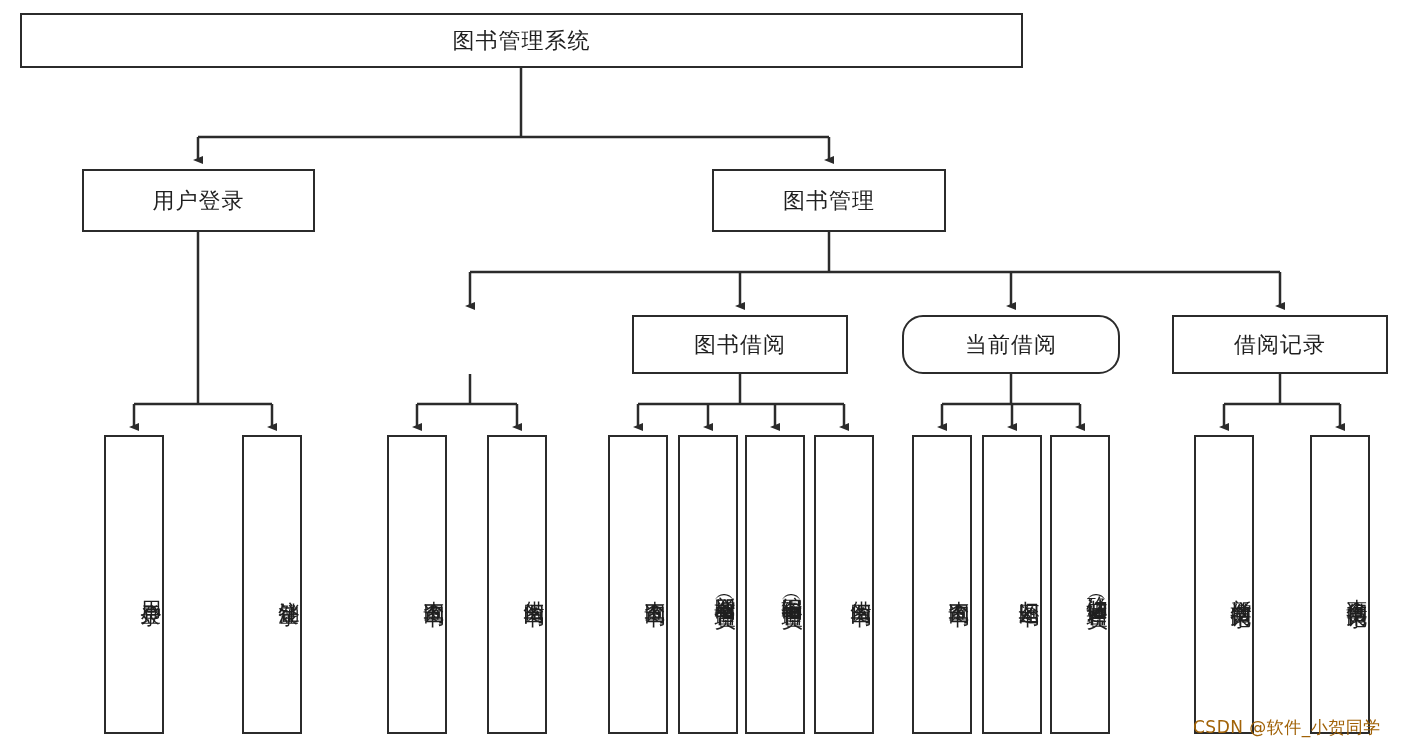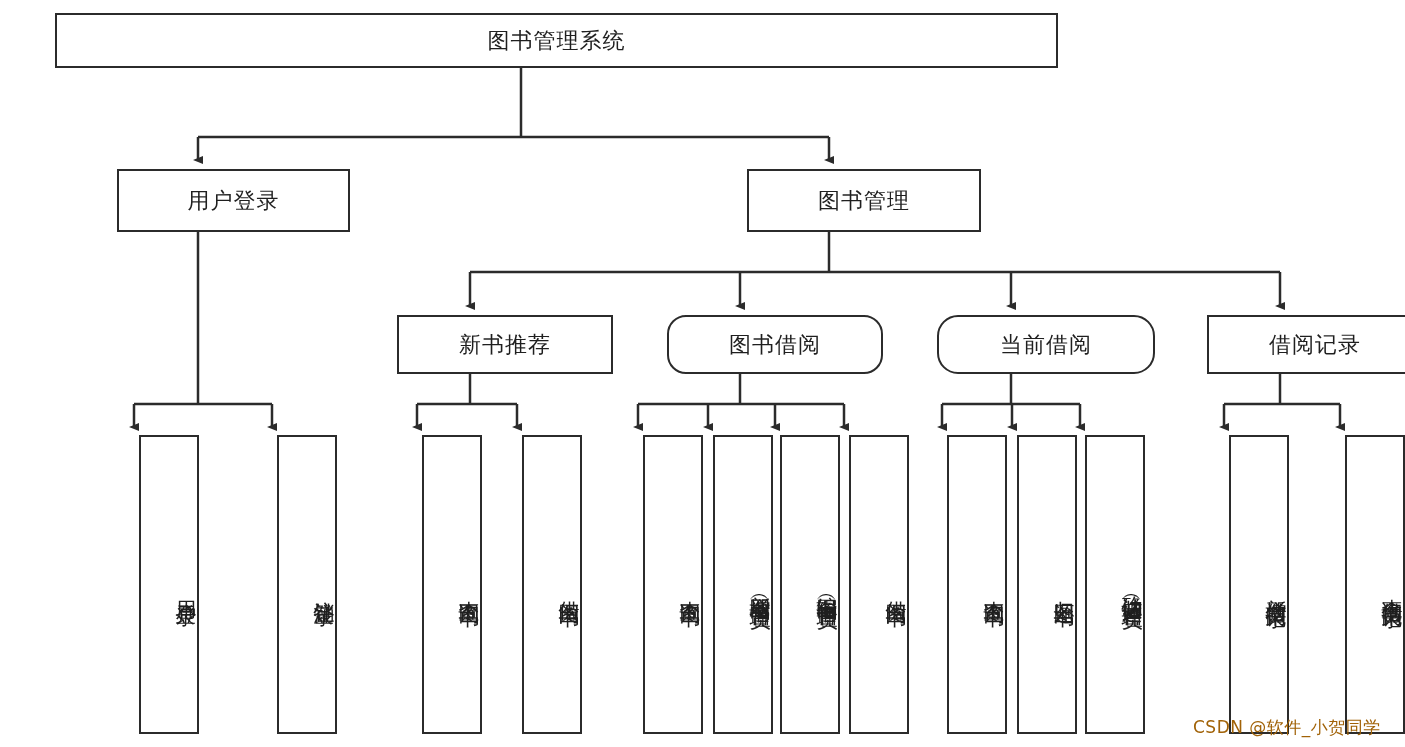--- a/index.html
+++ b/index.html
@@ -27,21 +27,20 @@
   }
   .node {
     position: absolute;
     box-sizing: border-box;
     background: #ffffff;
     border: 2px solid #2b2b2b;
     display: flex;
     align-items: center;
     justify-content: center;
     color: #1f1f1f;
-    margin-left: 35px;
   }
   .node.horizontal {
     font-size: 22px;
     letter-spacing: 1px;
   }
   .node.vertical {
     writing-mode: vertical-rl;
     text-orientation: upright;
     font-size: 21px;
     letter-spacing: 2px;
@@ -123,24 +122,21 @@
     <span>图书管理系统</span>
   </div>
 
   <div class="node horizontal" style="left:82px; top:169px; width:233px; height:63px;">
     <span>用户登录</span>
   </div>
   <div class="node horizontal" style="left:712px; top:169px; width:234px; height:63px;justify-content:center;">
     <span>图书管理</span>
   </div>
 
-  <div class="node horizontal" style="left:362px; top:315px; width:216px; height:59px;">
-    <span>新书推荐</span>
-  </div>
-  <div class="node horizontal" style="left:632px; top:315px; width:216px; height:59px;border-radius:19px;">
+  <div class="node horizontal" style="left:632px; top:315px; width:216px; height:59px;">
     <span>图书借阅</span>
   </div>
   <div class="node horizontal" style="left:902px; top:315px; width:218px; height:59px;border-radius:21px;">
     <span>当前借阅</span>
   </div>
   <div class="node horizontal" style="left:1172px; top:315px; width:216px; height:59px;font-family:Liberation Mono, monospace;">
     <span>借阅记录</span>
   </div>
 
   <div class="node vertical" style="left:104px; top:435px; width:60px; height:299px;">

